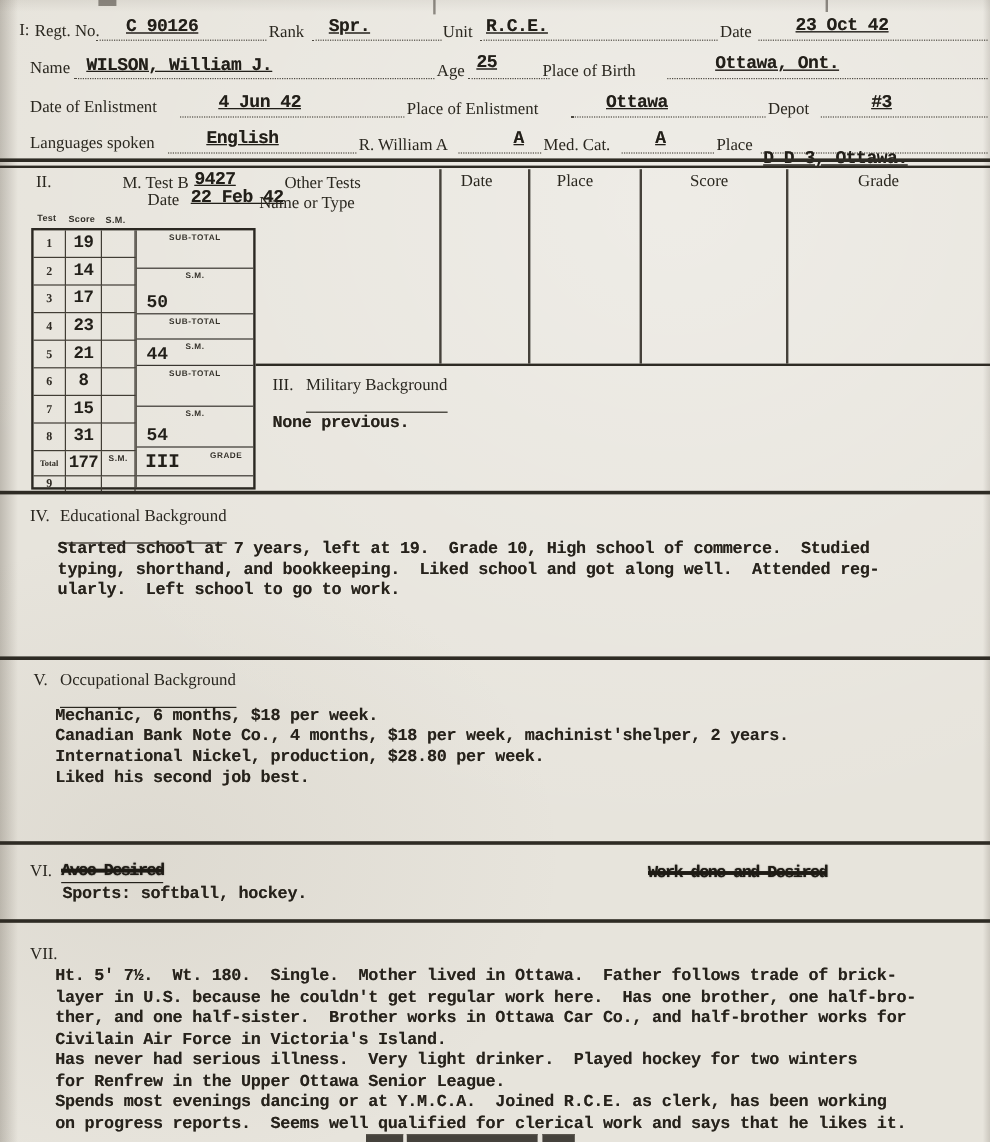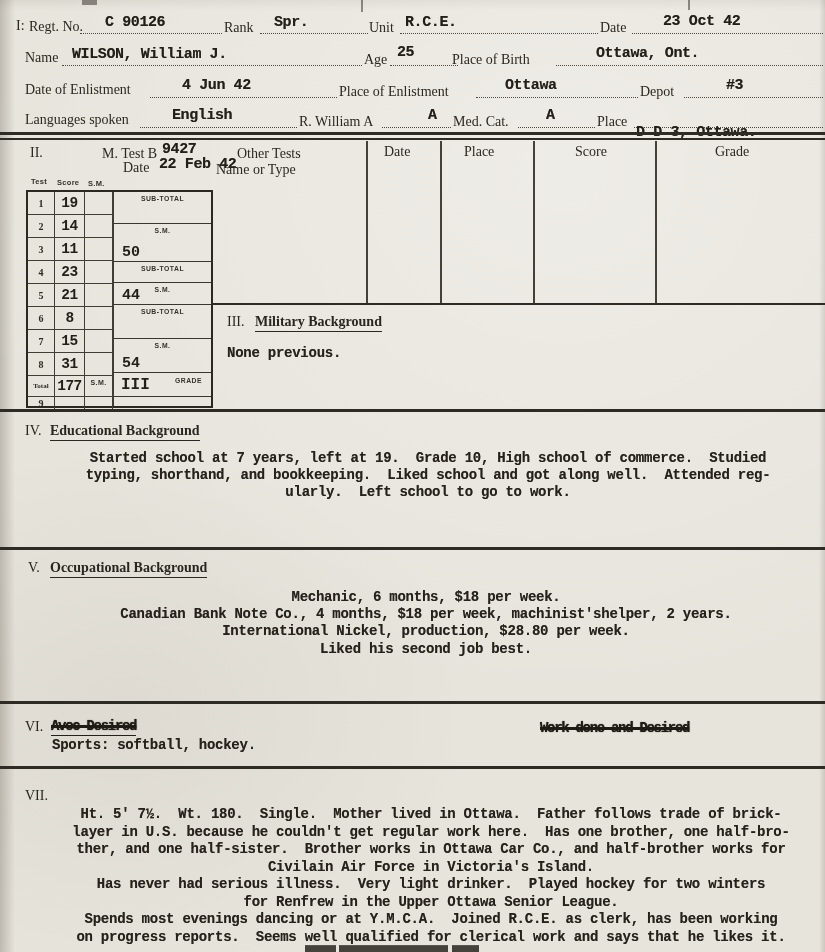--- a/index.html
+++ b/index.html
@@ -8,27 +8,27 @@
     background:
       radial-gradient(120% 90% at 68% 18%, rgba(255,255,255,.30), rgba(255,255,255,0) 62%),
       radial-gradient(60% 40% at 15% 75%, rgba(140,130,110,.10), rgba(140,130,110,0) 70%),
       linear-gradient(90deg, rgba(104,96,84,.32), rgba(104,96,84,0) 15px),
       linear-gradient(270deg, rgba(104,96,84,.22), rgba(104,96,84,0) 6px),
       linear-gradient(180deg, rgba(104,96,84,.10), rgba(104,96,84,0) 10px),
       #e7e4dc;
     font-family:"Liberation Serif","DejaVu Serif",serif;
   }
   .lbl{position:absolute;font:14px "Liberation Serif","DejaVu Serif",serif;color:#2b2820;white-space:nowrap;}
-  .typ{position:absolute;font:700 15px "Liberation Mono","DejaVu Sans Mono",monospace;color:#221f19;white-space:nowrap;letter-spacing:-.4px;text-shadow:0 0 .5px rgba(35,30,24,.55);}
+  .typ{position:absolute;font:700 15px "Liberation Mono","DejaVu Sans Mono",monospace;color:#221f19;white-space:nowrap;letter-spacing:-.4px;text-shadow:0 0 .5px rgba(35,30,24,.55);text-decoration:underline;}
   .dots{position:absolute;height:2px;border-bottom:1.8px dotted #4d4941;}
   .hline{position:absolute;background:#2e2b24;}
   .vline{position:absolute;background:#45413a;width:2px;}
   .shead{position:absolute;font:14px "Liberation Serif","DejaVu Serif",serif;color:#29261f;white-space:nowrap;}
-  .ul{border-bottom:1.7px solid #2b2821;padding-bottom:1px;font-weight:bold;}
-  .para{position:absolute;font:700 14px "Liberation Mono","DejaVu Sans Mono",monospace;color:#26221b;letter-spacing:-.25px;white-space:pre-wrap;text-shadow:0 0 .5px rgba(35,30,24,.5);text-align:center;}
+  .ul{border-bottom:1.7px solid #2b2821;padding-bottom:13px;}
+  .para{position:absolute;font:700 14px "Liberation Mono","DejaVu Sans Mono",monospace;color:#26221b;letter-spacing:-.25px;white-space:pre-wrap;text-shadow:0 0 .5px rgba(35,30,24,.5);}
   .struck{position:absolute;font:700 14px "Liberation Mono","DejaVu Sans Mono",monospace;color:#1e1b15;letter-spacing:-1.3px;text-decoration:line-through;text-decoration-thickness:2.5px;text-shadow:0 0 1px #26231d;white-space:nowrap;}
   .struck.u{border-bottom:1.8px solid #23201a;padding-bottom:1px;}
   
   .ttable{position:absolute;left:26px;top:190px;width:187px;height:218px;border:2.3px solid #2b2822;box-sizing:border-box;}
   .trow{display:flex;box-sizing:border-box;}
   .tc{box-sizing:border-box;border-right:1.4px solid #413d35;border-bottom:1.3px solid #413d35;display:flex;align-items:center;justify-content:center;}
   .tc.t{width:27px;font:700 10px "Liberation Serif","DejaVu Serif",serif;color:#2e2a23;}
   .tc.s{width:30px;font:700 14.5px "Liberation Mono","DejaVu Sans Mono",monospace;color:#221f19;letter-spacing:-.5px;}
   .tc.m{width:28px;}
   .trow.last .tc{border-bottom:none;}
@@ -133,21 +133,21 @@
       <div class="tc s">19</div>
       <div class="tc m"></div>
     </div>
     <div class="trow" style="height:23px;">
       <div class="tc t">2</div>
       <div class="tc s">14</div>
       <div class="tc m"></div>
     </div>
     <div class="trow" style="height:23px;">
       <div class="tc t">3</div>
-      <div class="tc s">11</div>
+      <div class="tc s">17</div>
       <div class="tc m"></div>
     </div>
     <div class="trow" style="height:23px;">
       <div class="tc t">4</div>
       <div class="tc s">23</div>
       <div class="tc m"></div>
     </div>
     <div class="trow" style="height:23px;">
       <div class="tc t">5</div>
       <div class="tc s">21</div>

